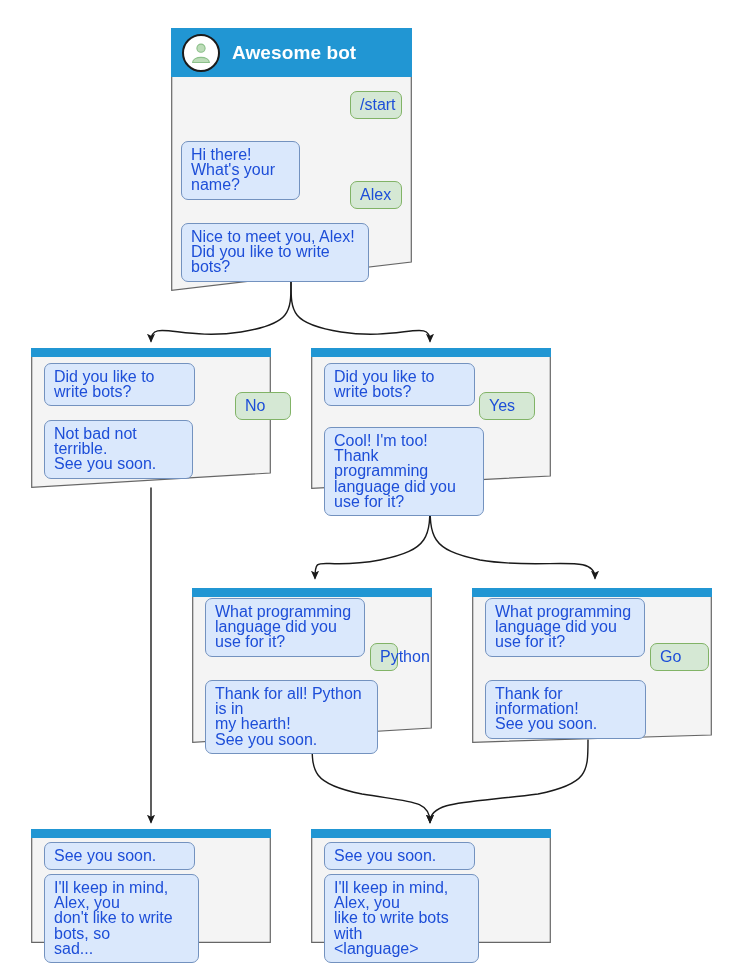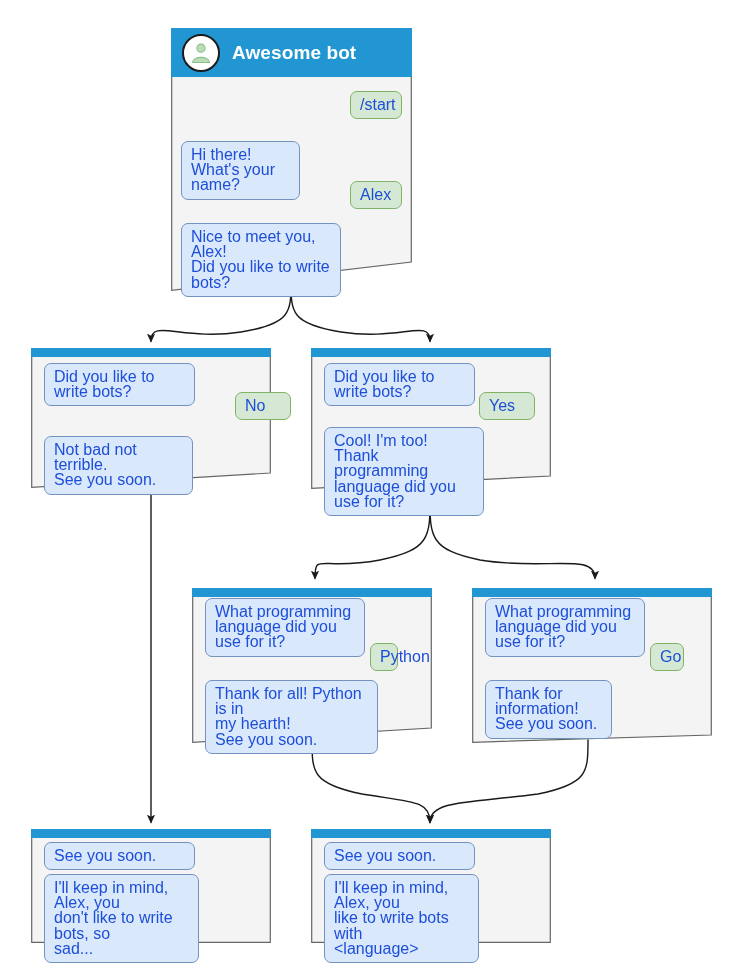--- a/index.html
+++ b/index.html
@@ -158,34 +158,34 @@
             <circle cx="12" cy="7.2" r="4.1" fill="#bcdcb8" stroke="#8cc08a" stroke-width="1.1"></circle>
             <path d="M 3.6 21.5 C 3.6 14.6 20.4 14.6 20.4 21.5 Z" fill="#bcdcb8" stroke="#8cc08a" stroke-width="1.1"></path>
           </svg>
         </span>
         <span class="bot-title">Awesome bot</span>
       </div>
       <div class="bubble user" style="left:179px; top:63px; width:52px;">/start</div>
       <div class="bubble bot" style="left:10px; top:105px; width:119px;margin-top:8px;">Hi there!
 What's your name?</div>
       <div class="bubble user" style="left:179px; top:153px; width:52px;">Alex</div>
-      <div class="bubble bot" style="left:10px; top:195px; width:160px;">Nice to meet you, Alex!
+      <div class="bubble bot" style="left:10px; top:195px; width:188px;">Nice to meet you, Alex!
 Did you like to write bots?</div>
     </div>
   </div>
 
   <div class="node" style="left:31px; top:348px; width:240px; height:140px;">
     <svg class="node-shape" viewBox="0 0 240 140" preserveAspectRatio="none" width="240" height="140">
       <polygon points="0.7,0.7 239.3,0.7 239.3,125 0.7,139.3" fill="#f4f4f4" stroke="#666666" stroke-width="1.2"></polygon>
     </svg>
     <div class="node-content">
       <div class="node-header thin" style="background:#2196d3;"></div>
       <div class="bubble bot" style="left:13px; top:15px; width:151px;">Did you like to write bots?</div>
       <div class="bubble user" style="left:168px; top:44px; width:56px;margin-left:36px;">No</div>
-      <div class="bubble bot" style="left:13px; top:88px; width:149px;">Not bad not terrible.
+      <div class="bubble bot" style="left:13px; top:72px; width:149px;">Not bad not terrible.
 See you soon.</div>
     </div>
   </div>
 
   <div class="node" style="left:311px; top:348px; width:240px; height:141px;">
     <svg class="node-shape" viewBox="0 0 240 141" preserveAspectRatio="none" width="240" height="141">
       <polygon points="0.7,0.7 239.3,0.7 239.3,128 0.7,140.3" fill="#f4f4f4" stroke="#666666" stroke-width="1.2"></polygon>
     </svg>
     <div class="node-content">
       <div class="node-header thin" style="background:#2196d3;"></div>
@@ -213,22 +213,22 @@
   </div>
 
   <div class="node" style="left:472px; top:588px; width:240px; height:155px;">
     <svg class="node-shape" viewBox="0 0 240 155" preserveAspectRatio="none" width="240" height="155">
       <polygon points="0.7,0.7 239.3,0.7 239.3,147 0.7,154.3" fill="#f4f4f4" stroke="#666666" stroke-width="1.2"></polygon>
     </svg>
     <div class="node-content">
       <div class="node-header thin" style="background:#2196d3;"></div>
       <div class="bubble bot" style="left:13px; top:10px; width:160px;">What programming
 language did you use for it?</div>
-      <div class="bubble user" style="left:178px; top:55px; width:34px;">Go</div>
-      <div class="bubble bot" style="left:13px; top:92px; width:127px;">Thank for information!
+      <div class="bubble user" style="left:178px; top:55px; width:59px;">Go</div>
+      <div class="bubble bot" style="left:13px; top:92px; width:161px;">Thank for information!
 See you soon.</div>
     </div>
   </div>
 
   <div class="node" style="left:31px; top:829px; width:240px; height:114px;">
     <svg class="node-shape" viewBox="0 0 240 114" preserveAspectRatio="none" width="240" height="114">
       <polygon points="0.7,0.7 239.3,0.7 239.3,113.3 0.7,113.3" fill="#f4f4f4" stroke="#666666" stroke-width="1.2"></polygon>
     </svg>
     <div class="node-content">
       <div class="node-header thin" style="background:#2196d3;"></div>

